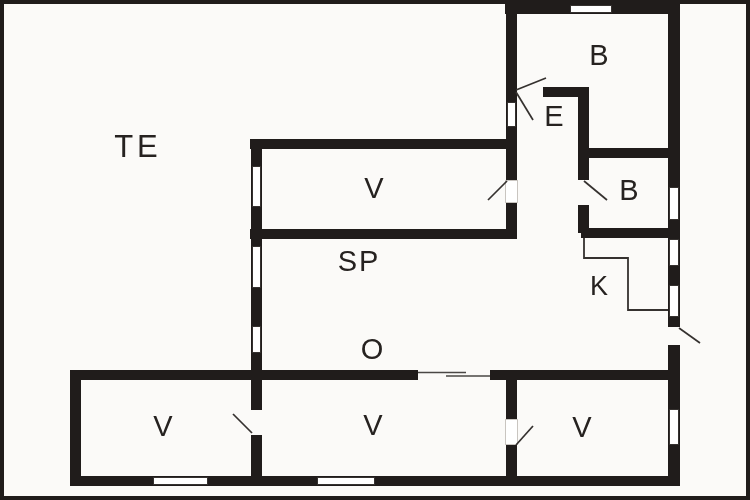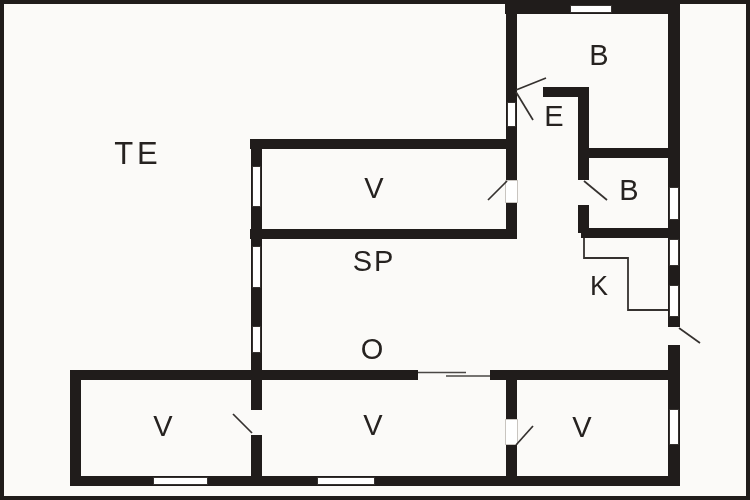--- a/index.html
+++ b/index.html
@@ -87,23 +87,23 @@
     <line x1="446" y1="376" x2="490" y2="376" stroke="#4a4745" stroke-width="1.6"></line>
     <line x1="516" y1="90" x2="546" y2="78" stroke="#35312f" stroke-width="1.7"></line>
     <line x1="516" y1="92" x2="533" y2="120" stroke="#35312f" stroke-width="1.7"></line>
     <line x1="507" y1="181" x2="488" y2="200" stroke="#35312f" stroke-width="1.7"></line>
     <line x1="584" y1="181" x2="607" y2="200" stroke="#35312f" stroke-width="1.7"></line>
     <line x1="252" y1="433" x2="233" y2="414" stroke="#35312f" stroke-width="1.7"></line>
     <line x1="516" y1="445" x2="533" y2="426" stroke="#35312f" stroke-width="1.7"></line>
     <line x1="679" y1="328" x2="700" y2="343" stroke="#35312f" stroke-width="1.7"></line>
   </svg>
 
-  <div class="room-label big" style="left:138px;top:153px">TE</div>
+  <div class="room-label big" style="left:138px;top:146px">TE</div>
   <div class="room-label" style="left:375px;top:188px">V</div>
-  <div class="room-label" style="left:374px;top:261px">SP</div>
+  <div class="room-label" style="left:359px;top:261px">SP</div>
   <div class="room-label" style="left:373px;top:349px">O</div>
   <div class="room-label" style="left:555px;top:116px">E</div>
   <div class="room-label" style="left:600px;top:55px">B</div>
   <div class="room-label" style="left:630px;top:190px">B</div>
   <div class="room-label" style="left:600px;top:286px;font-size:27px">K</div>
   <div class="room-label" style="left:164px;top:426px">V</div>
   <div class="room-label" style="left:374px;top:425px">V</div>
   <div class="room-label" style="left:583px;top:427px">V</div>
 
 </div>

